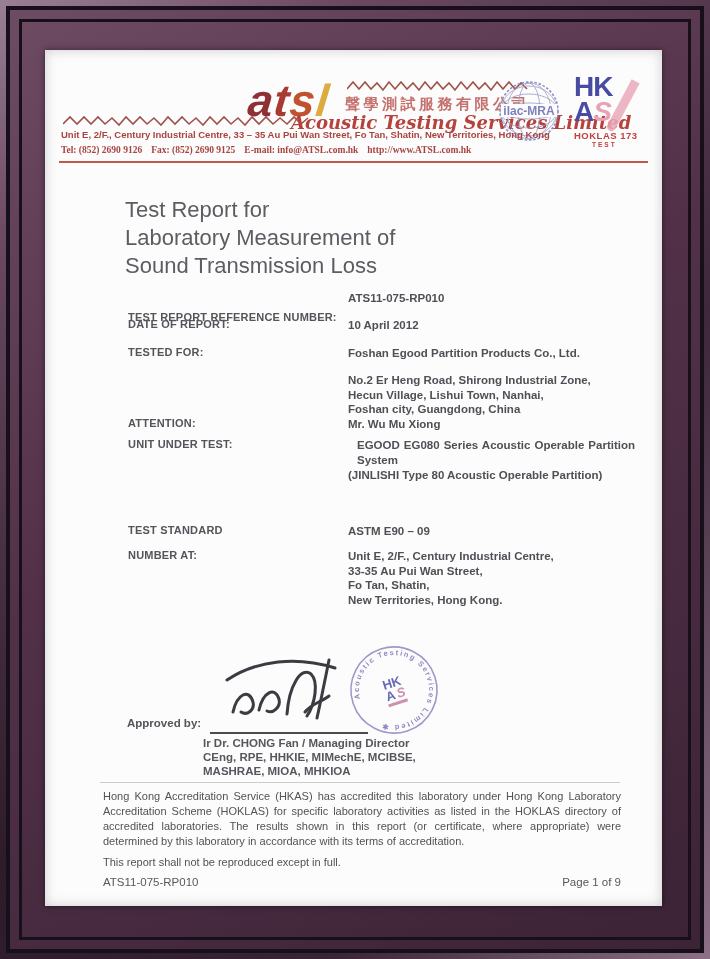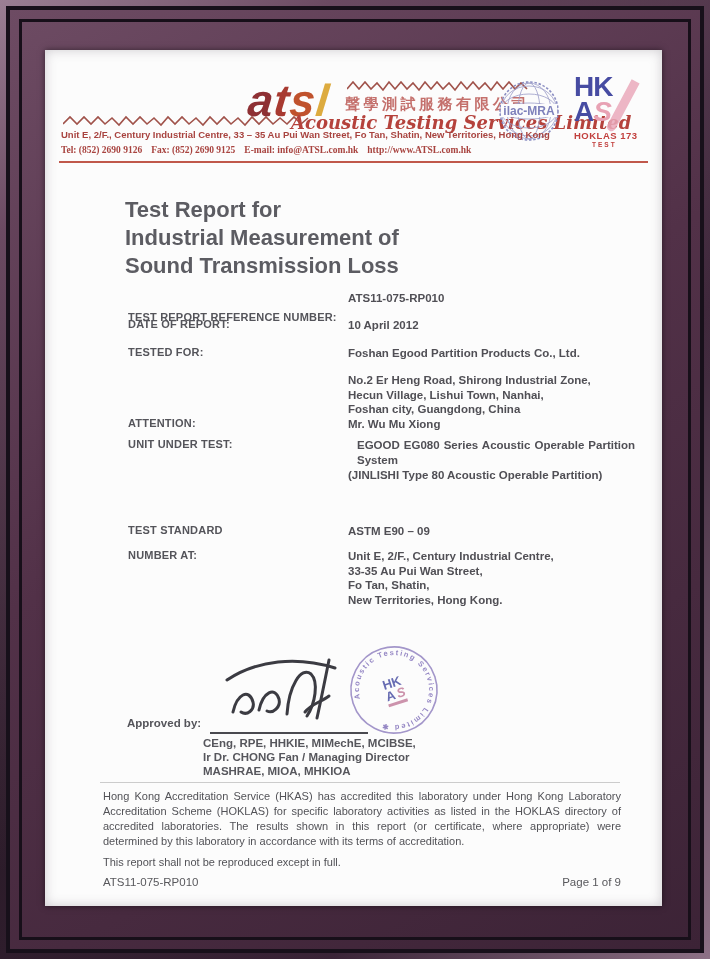--- a/index.html
+++ b/index.html
@@ -43,21 +43,21 @@
   .hkas-row { font-weight:bold; font-size:28px; line-height:25px; letter-spacing:-1px;
     color:#474ca2; position:relative; z-index:2; }
   .hkas-s { color:#e8a2b4; font-style:italic; }
   .hkas-ribbon { position:absolute; left:44px; top:4px; width:9px; height:56px;
     background:#eaa9bb; transform:rotate(28deg); border-radius:0 0 8px 8px; z-index:1; opacity:.85; }
   .hoklas { margin-top:6px; font-size:9.5px; font-weight:bold; color:#c2403e; letter-spacing:.5px;
     position:relative; z-index:2; }
   .hoklas-test { font-size:6.5px; font-weight:bold; color:#c2403e; letter-spacing:2px; margin-left:18px; }
 
   
-  .title { left:80px; top:146px; font-size:22px; font-weight:bold; line-height:28px; color:#5c5c62; }
+  .title { left:80px; top:146px; font-size:22px; font-weight:normal; line-height:28px; color:#5c5c62; }
 
   
   .lbl { position:absolute; left:83px; font-size:11px; font-weight:bold; color:#54545a; letter-spacing:.2px; }
   .val { position:absolute; left:303px; width:278px; font-size:11.5px; font-weight:bold;
     color:#504f55; line-height:14.5px; }
   .just { text-align:justify; }
   .ml { white-space:pre-line; }
 
   
   .approved { left:82px; top:667px; font-size:11.5px; font-weight:bold; color:#54545a;text-align:right; }
@@ -121,21 +121,21 @@
     <div class="abs contact">
       <span>Tel: (852) 2690 9126</span>
       <span>Fax: (852) 2690 9125</span>
       <span>E-mail: info@ATSL.com.hk</span>
       <span>http://www.ATSL.com.hk</span>
     </div>
     <div class="abs red-rule"></div>
 
     <div class="abs title">
       <div>Test Report for</div>
-      <div>Industrial Measurement of</div>
+      <div>Laboratory Measurement of</div>
       <div>Sound Transmission Loss</div>
     </div>
 
     <div class="lbl" style="top:241px;margin-top:20px;">TEST REPORT REFERENCE NUMBER:</div>
     <div class="val" style="top:241px;">ATS11-075-RP010</div>
 
     <div class="lbl" style="top:268px;">DATE OF REPORT:</div>
     <div class="val" style="top:268px;">10 April 2012</div>
 
     <div class="lbl" style="top:296px;">TESTED FOR:</div>
@@ -182,22 +182,22 @@
       </text>
       <text x="46" y="43" text-anchor="middle" font-size="13" font-weight="bold" fill="#5b60ac" font-family="Liberation Sans, sans-serif">HK</text>
       <text x="41" y="55" text-anchor="middle" font-size="13" font-weight="bold" fill="#5b60ac" font-family="Liberation Sans, sans-serif">A</text>
       <text x="52" y="55" text-anchor="middle" font-size="13" font-weight="bold" font-style="italic" fill="#c98ba6" font-family="Liberation Sans, sans-serif">S</text>
       <rect x="36" y="58" width="20" height="3" fill="#c98ba6"></rect>
     </svg>
 
     <div class="abs approved">Approved by:</div>
     <div class="abs sig-line"></div>
     <div class="abs signame">
+      <div>Ir Dr. CHONG Fan / Managing Director</div>
       <div>CEng, RPE, HHKIE, MIMechE, MCIBSE,</div>
-      <div>Ir Dr. CHONG Fan / Managing Director</div>
       <div>MASHRAE, MIOA, MHKIOA</div>
     </div>
 
     <div class="abs faint-rule"></div>
     <div class="abs accred">Hong Kong Accreditation Service (HKAS) has accredited this laboratory under Hong Kong Laboratory Accreditation Scheme (HOKLAS) for specific laboratory activities as listed in the HOKLAS directory of accredited laboratories. The results shown in this report (or certificate, where appropriate) were determined by this laboratory in accordance with its terms of accreditation.</div>
     <div class="abs repro">This report shall not be reproduced except in full.</div>
     <div class="abs bottomrow">
       <span>ATS11-075-RP010</span>
       <span>Page 1 of 9</span>
     </div>

